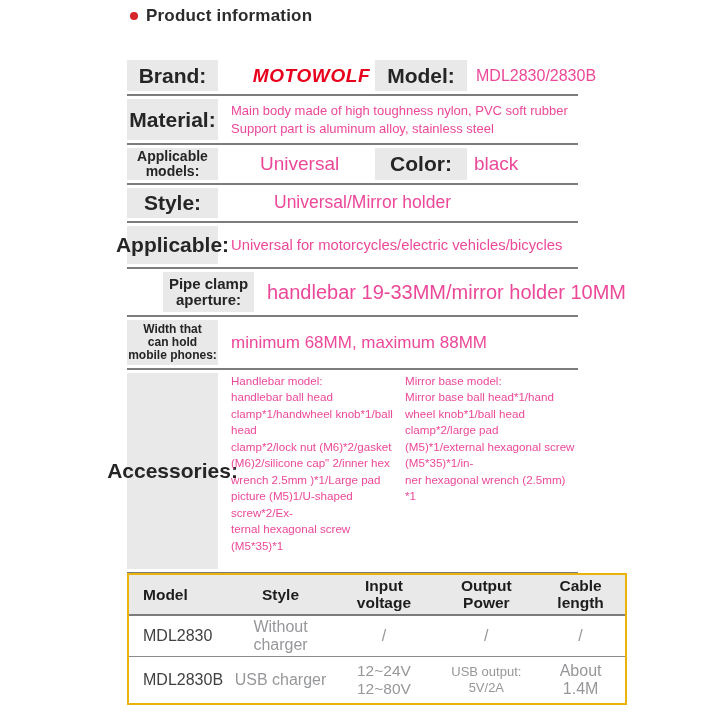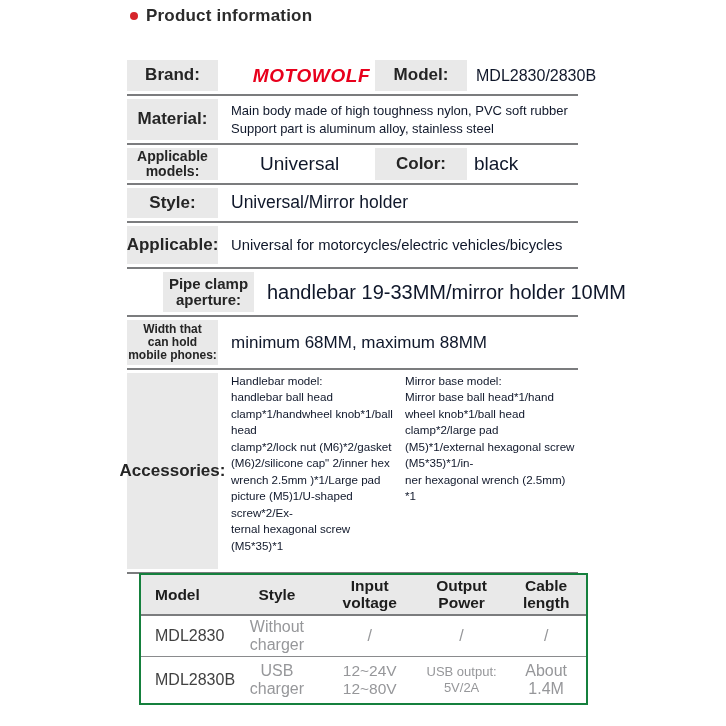--- a/index.html
+++ b/index.html
@@ -11,56 +11,56 @@
   .titlebar{position:absolute;left:130px;top:6px;display:flex;align-items:center;}
   .bullet{width:8px;height:8px;border-radius:50%;background:#d6252b;margin-right:8px;flex:0 0 auto;}
   .title{font-size:17px;font-weight:600;color:#2b2b2b;letter-spacing:0.2px;}
 
   
   .spec{position:absolute;left:127px;top:57px;width:451px;}
   .srow{display:flex;align-items:stretch;border-bottom:2px solid #7b7c7e;padding:3px 0;}
   .cell{display:flex;align-items:center;}
   .label{
     background:#e9e9e9;width:91px;flex:0 0 91px;justify-content:center;text-align:center;
-    color:#252525;font-weight:700;font-size:17px;line-height:1.1;white-space:pre-line;
+    color:#252525;font-weight:700;font-size:21px;line-height:1.1;white-space:pre-line;
   }
   .label.small{font-size:14px;}
   .label.med{font-size:15px;}
   .label.tiny{font-size:12px;font-weight:700;}
   .label2{flex:0 0 92px;width:92px;margin-left:0;}
-  .value{color:#0f172a;white-space:pre-line;line-height:1.25;}
+  .value{color:#ec4899;white-space:pre-line;line-height:1.25;}
   .v-pair1{flex:0 0 127px;width:127px;justify-content:center;text-align:center;margin-left:30px;}
   .v-pair1.leftal{justify-content:flex-start;text-align:left;padding-left:12px;flex:0 0 115px;width:115px;}
   .v-pair2{flex:1 1 auto;padding-left:9px;}
   .v-full{flex:1 1 auto;padding-left:13px;}
   .nw{white-space:nowrap;}
   .brand-logo{color:#e8001c;font-weight:800;font-style:italic;font-size:19px;letter-spacing:0.6px;}
   .model-val{font-size:16px;}
   .material-val{font-size:13px;line-height:1.35;}
   .big-val{font-size:19px;}
   .style-val{font-size:17.5px;}
   .applicable-val{font-size:14.8px;}
   .pipe-val{font-size:20px;}
   .width-val{font-size:17px;}
   .acc-col{flex-direction:row;align-items:flex-start;justify-content:center;}
   .acc-para{font-size:11.6px;line-height:1.42;}
   .acc-para.first{margin-bottom:15px;}
   .r-brand{min-height:31px;}
   .r-material{min-height:41px;}
   .r-appmodels{min-height:32px;}
-  .r-style{min-height:30px;}
+  .r-style{min-height:30px;gap:43px;}
   .r-applicable{min-height:38px;}
   .r-pipe{min-height:40px;padding-left:36px;}
   .r-width{min-height:45px;}
   .r-acc{min-height:181px;}
 
   
   .ct{
-    position:absolute;left:139px;top:573px;width:449px;
-    border:2px solid #15803d;box-sizing:border-box;
+    position:absolute;left:127px;top:573px;width:500px;
+    border:2px solid #eab308;box-sizing:border-box;
   }
   .ct-row{display:grid;grid-template-columns:20.3% 20.5% 21.2% 20.1% 17.9%;}
   .ct-cell{
     display:flex;align-items:center;justify-content:center;text-align:center;
     white-space:pre-line;line-height:1.12;color:#96979a;font-size:16px;padding:2px 0;
   }
   .ct-cell.modelcol{justify-content:flex-start;text-align:left;padding-left:14px;}
   .ct-head{background:#e9e9e9;border-bottom:2px solid #7b7c7e;min-height:38px;}
   .ct-head .ct-cell{color:#1d1d1d;font-weight:700;font-size:15.5px;}
   .ct-r1{border-bottom:1.5px solid #8a8b8d;min-height:35px;}

